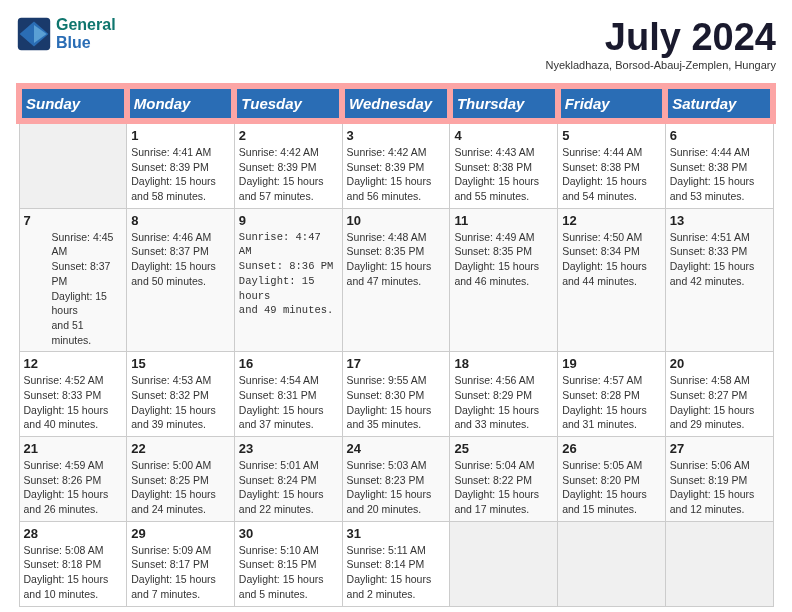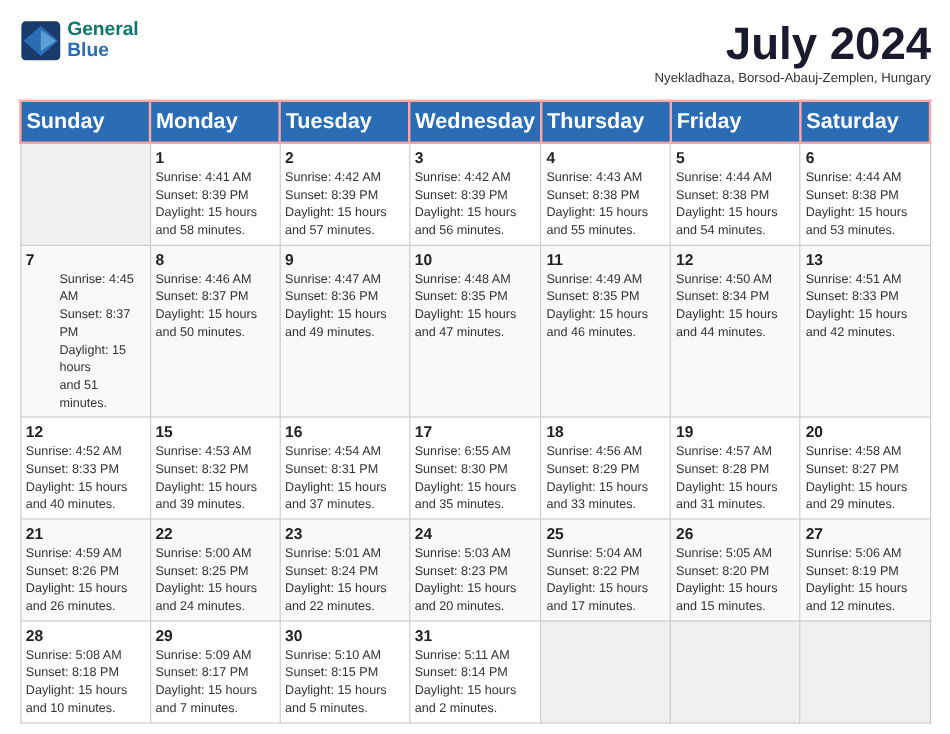--- a/index.html
+++ b/index.html
@@ -40,23 +40,24 @@
     table {
       width: 100%;
       border-collapse: collapse;
       font-size: 11px;
     }
     thead tr th {
       background-color: #2a6db5;
       color: #fff;
       padding: 6px 4px;
       text-align: left;
-      font-size: 18px;
+      font-size: 15px;
       font-weight: bold;
-      border: 2px solid #fca5a5;
+      border: 6px solid #fca5a5;
+      font-style: italic;
     }
     tbody tr td {
       border: 1px solid #ccc;
       vertical-align: top;
       padding: 4px;
       width: 108px;
       min-height: 80px;
     }
     .day-number {
       font-size: 13px;
@@ -165,21 +166,21 @@
         </td>
         <td>
           <div class="day-number">8</div>
           <div class="day-info" style="white-space: pre-line;">Sunrise: 4:46 AM
 Sunset: 8:37 PM
 Daylight: 15 hours
 and 50 minutes.</div>
         </td>
         <td>
           <div class="day-number">9</div>
-          <div class="day-info" style="white-space: pre-line;">Sunrise: 4:47 AM
+          <div class="day-info" style="white-space: pre-line; font-family: Liberation Mono, monospace;">Sunrise: 4:47 AM
 Sunset: 8:36 PM
 Daylight: 15 hours
 and 49 minutes.</div>
         </td>
         <td>
           <div class="day-number">10</div>
           <div class="day-info" style="white-space: pre-line;">Sunrise: 4:48 AM
 Sunset: 8:35 PM
 Daylight: 15 hours
 and 47 minutes.</div>
@@ -223,21 +224,21 @@
         </td>
         <td>
           <div class="day-number">16</div>
           <div class="day-info" style="white-space: pre-line;">Sunrise: 4:54 AM
 Sunset: 8:31 PM
 Daylight: 15 hours
 and 37 minutes.</div>
         </td>
         <td>
           <div class="day-number">17</div>
-          <div class="day-info" style="white-space: pre-line;">Sunrise: 6:55 AM
+          <div class="day-info" style="white-space: pre-line;">Sunrise: 9:55 AM
 Sunset: 8:30 PM
 Daylight: 15 hours
 and 35 minutes.</div>
         </td>
         <td>
           <div class="day-number">18</div>
           <div class="day-info" style="white-space: pre-line;">Sunrise: 4:56 AM
 Sunset: 8:29 PM
 Daylight: 15 hours
 and 33 minutes.</div>

